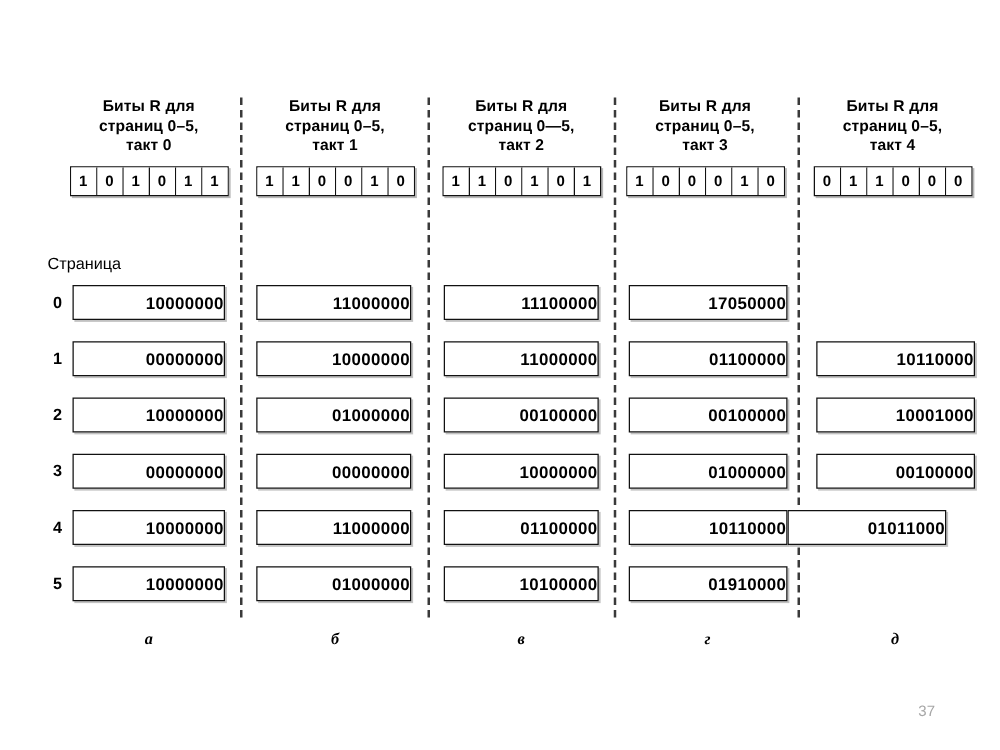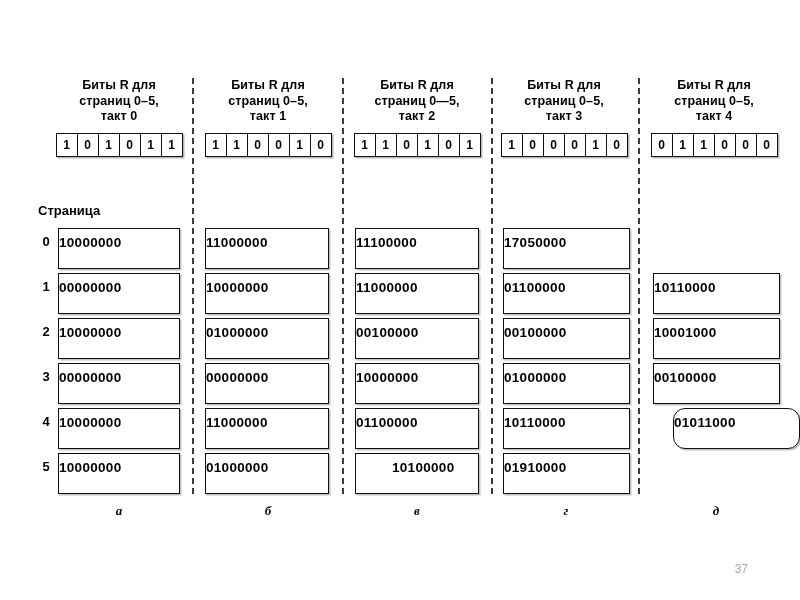--- a/index.html
+++ b/index.html
@@ -74,21 +74,21 @@
   .bitcell:last-child {
     border-right: none;
   }
 
   
   #page-label {
     position: absolute;
     left: 38px;
     top: 203px;
     font-size: 13px;
-    font-weight: bold;
+    font-weight: normal;
     white-space: nowrap;
   }
 
   
   .rows {
     position: absolute;
     left: 0;
     top: 228px;
     width: 800px;
   }
@@ -101,23 +101,23 @@
     left: 40px;
     top: 6px;
     width: 12px;
     text-align: center;
     font-size: 13px;
     font-weight: bold;
   }
   .counter {
     position: absolute;
     top: 0;
-    height: 41px;
+    height: 28px;
     line-height: 27px;
-    text-align: left;
+    text-align: right;
     font-size: 13.5px;
     font-weight: bold;
     letter-spacing: 0.3px;
     border: 1.4px solid #111;
     background: #fff;
     box-shadow: 1.5px 1.5px 0 0 #c2c2c2;
     box-sizing: border-box;
   }
 
   
@@ -269,21 +269,21 @@
       <div class="counter" style="left:503px;width:127px;">01000000</div>
       <div class="counter" style="left:653px;width:127px;">00100000</div>
     </div>
 
     <div class="row">
       <div class="row-index">4</div>
       <div class="counter" style="left:58px;width:122px;">10000000</div>
       <div class="counter" style="left:205px;width:124px;">11000000</div>
       <div class="counter" style="left:355px;width:124px;">01100000</div>
       <div class="counter" style="left:503px;width:127px;">10110000</div>
-      <div class="counter" style="left:673px;width:127px;border-radius:12px;">01011000</div>
+      <div class="counter" style="left:630px;width:127px;">01011000</div>
     </div>
 
     <div class="row">
       <div class="row-index">5</div>
       <div class="counter" style="left:58px;width:122px;">10000000</div>
       <div class="counter" style="left:205px;width:124px;">01000000</div>
       <div class="counter" style="left:355px;width:124px;padding-left:36px;">10100000</div>
       <div class="counter" style="left:503px;width:127px;">01910000</div>
     </div>
 

